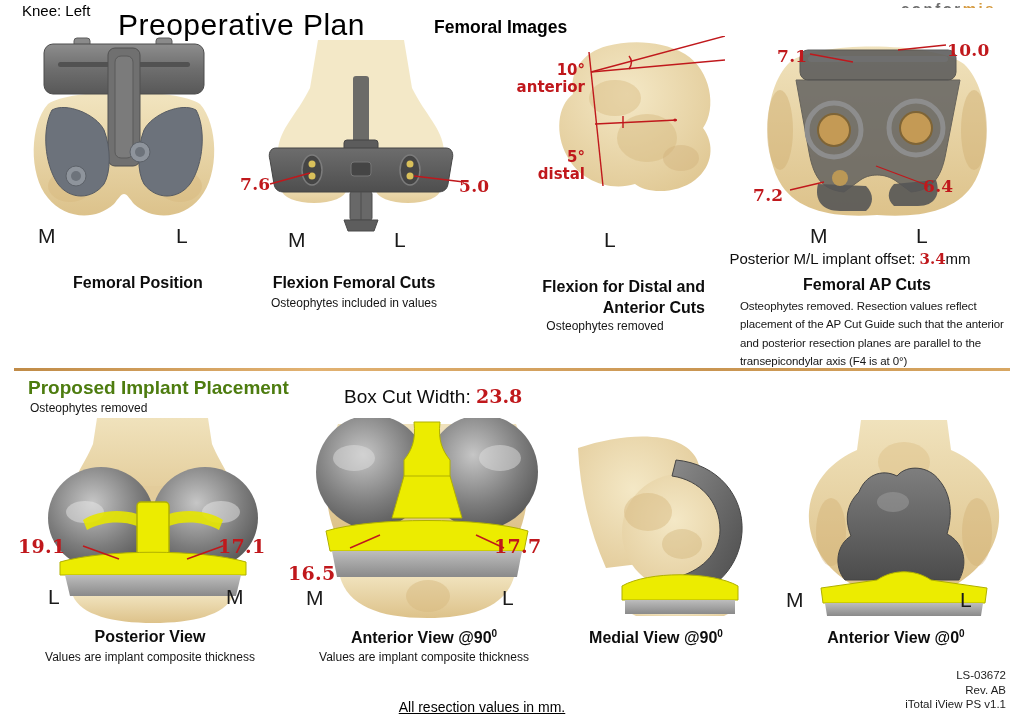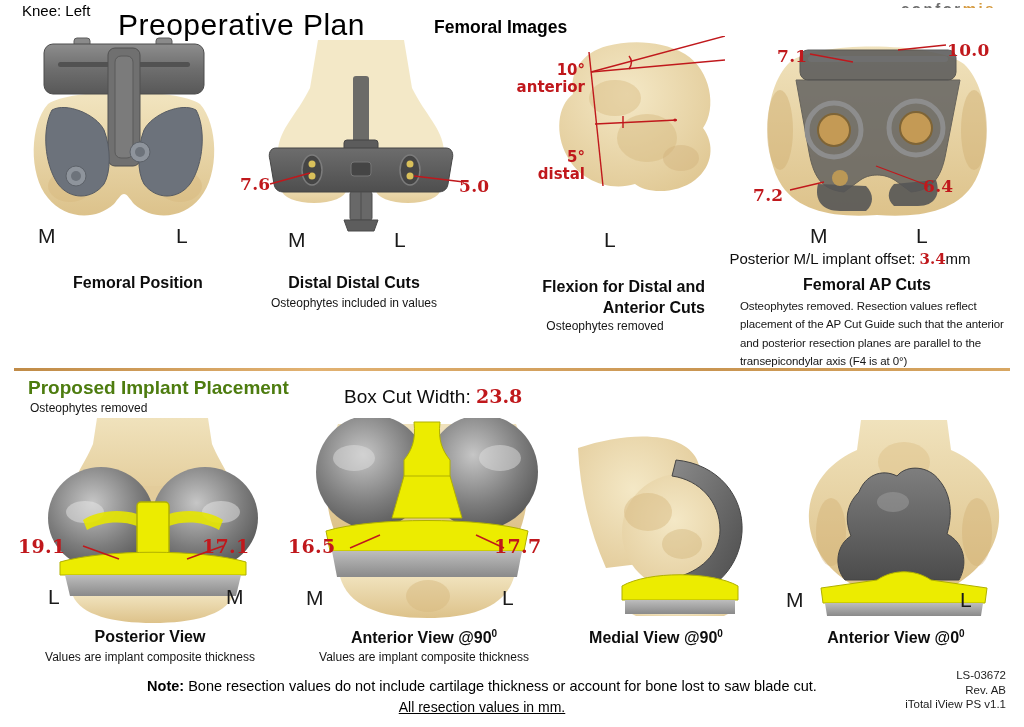--- a/index.html
+++ b/index.html
@@ -103,21 +103,21 @@
     <rect x="98" y="152" width="22" height="28" rx="2" fill="#686868" stroke="#4c4c4c"></rect>
     <line x1="109" y1="152" x2="109" y2="180" stroke="#4c4c4c"></line>
     <path d="M92,180 L126,180 L122,191 L96,191 Z" fill="#5d5d5d" stroke="#4a4a4a"></path>
     <line x1="18" y1="144" x2="58" y2="133" stroke="#c0181c" stroke-width="1.4"></line>
     <line x1="162" y1="136" x2="212" y2="142" stroke="#c0181c" stroke-width="1.4"></line>
   </svg>
   <div class="p red val" style="left:240px;top:174px;">7.6</div>
   <div class="p red val" style="left:459px;top:176px;">5.0</div>
   <div class="p ml" style="left:288px;top:228px;">M</div>
   <div class="p ml" style="left:394px;top:228px;">L</div>
-  <div class="p cap" style="left:244px;top:274px;width:220px;">Distal Distal Cuts</div>
+  <div class="p cap" style="left:244px;top:274px;width:220px;">Flexion Femoral Cuts</div>
   <div class="p subcap" style="left:244px;top:296px;width:220px;">Osteophytes included in values</div>
 
   <svg class="p" style="left:545px;top:36px;" width="180" height="168" viewBox="0 0 180 168">
     <defs>
       <radialGradient id="bone3" cx=".45" cy=".35" r=".85">
           <stop offset="0" stop-color="#f4e8c6"></stop>
           <stop offset="1" stop-color="#ddc38c"></stop>
         </radialGradient>
     </defs>
     <path d="M62,10 C38,16 24,36 28,58 C12,70 10,98 22,120 C34,144 64,156 90,148 C102,158 132,158 150,144 C168,130 170,108 158,92 C172,72 166,34 140,18 C116,4 84,4 62,10 Z" fill="url(#bone3)"></path>
@@ -224,21 +224,21 @@
     <path d="M134,96 C154,90 176,94 188,102 L184,112 C170,104 150,102 134,108 Z" fill="#e6e600" opacity=".9"></path>
     <rect x="102" y="84" width="32" height="60" rx="4" fill="#ecec00" stroke="#b0b000" stroke-width="1.5"></rect>
     <path d="M95,140 L141,140 L149,153 L87,153 Z" fill="#ecec00" stroke="#b0b000"></path>
     <path d="M25,144 C70,131 166,131 211,144 L211,157 L25,157 Z" fill="#ecec00" stroke="#b0b000"></path>
     <path d="M30,157 L206,157 L201,178 L35,178 Z" fill="url(#bandA)"></path>
     <path d="M38,178 L198,178 C190,197 158,205 118,205 C78,205 46,197 38,178 Z" fill="url(#boneA)"></path>
     <line x1="48" y1="128" x2="84" y2="141" stroke="#c0181c" stroke-width="1.4"></line>
     <line x1="188" y1="128" x2="152" y2="141" stroke="#c0181c" stroke-width="1.4"></line>
   </svg>
   <div class="p red bigval" style="left:18px;top:535px;">19.1</div>
-  <div class="p red bigval" style="left:202px;top:535px;">17.1</div>
+  <div class="p red bigval" style="left:218px;top:535px;">17.1</div>
   <div class="p ml" style="left:48px;top:585px;">L</div>
   <div class="p ml" style="left:226px;top:585px;">M</div>
   <div class="p cap" style="left:40px;top:628px;width:220px;">Posterior View</div>
   <div class="p subcap" style="left:15px;top:650px;width:270px;">Values are implant composite thickness</div>
 
   <svg class="p" style="left:308px;top:418px;" width="238" height="200" viewBox="0 0 238 200">
     <defs>
       <linearGradient id="boneB" x1="0" y1="0" x2="0" y2="1">
           <stop offset="0" stop-color="#f0e2bc"></stop>
           <stop offset="1" stop-color="#ddc28a"></stop>
@@ -260,21 +260,21 @@
     <ellipse cx="192" cy="40" rx="21" ry="13" fill="#dddddd" opacity=".5"></ellipse>
     <path d="M106,4 L132,4 C130,22 134,32 142,42 L142,66 L96,66 L96,42 C104,32 108,22 106,4 Z" fill="#ecec00" stroke="#b0b000"></path>
     <path d="M96,58 L142,58 L154,100 L84,100 Z" fill="#ecec00" stroke="#b0b000"></path>
     <path d="M18,113 C64,99 174,99 220,113 L216,133 L22,133 Z" fill="#ecec00" stroke="#b0b000"></path>
     <path d="M24,133 L214,133 L209,159 L29,159 Z" fill="url(#bandB)"></path>
     <path d="M32,159 L206,159 C198,187 168,200 119,200 C70,200 40,187 32,159 Z" fill="url(#boneB)"></path>
     <ellipse cx="120" cy="178" rx="22" ry="16" fill="#d7ba80" opacity=".5"></ellipse>
     <line x1="42" y1="130" x2="72" y2="117" stroke="#c0181c" stroke-width="1.4"></line>
     <line x1="196" y1="130" x2="168" y2="117" stroke="#c0181c" stroke-width="1.4"></line>
   </svg>
-  <div class="p red bigval" style="left:288px;top:535px;">16.5</div>
+  <div class="p red bigval" style="left:288px;top:562px;">16.5</div>
   <div class="p red bigval" style="left:494px;top:535px;">17.7</div>
   <div class="p ml" style="left:306px;top:586px;">M</div>
   <div class="p ml" style="left:502px;top:586px;">L</div>
   <div class="p cap" style="left:314px;top:628px;width:220px;"><span>Anterior View @90</span><sup>0</sup></div>
   <div class="p subcap" style="left:296px;top:650px;width:256px;">Values are implant composite thickness</div>
 
   <svg class="p" style="left:578px;top:420px;" width="182" height="196" viewBox="0 0 182 196">
     <defs>
       <radialGradient id="boneC" cx=".45" cy=".4" r=".9">
           <stop offset="0" stop-color="#f4e8c6"></stop>
@@ -321,21 +321,20 @@
     <ellipse cx="111" cy="42" rx="26" ry="20" fill="#dec289" opacity=".5"></ellipse>
     <path d="M66,72 C72,56 88,48 104,56 C114,44 136,46 146,60 C158,74 160,94 154,114 C170,122 176,142 166,160 L52,160 C40,146 44,124 58,116 C50,96 56,82 66,72 Z" fill="url(#metD)" stroke="#454545"></path>
     <ellipse cx="100" cy="82" rx="16" ry="10" fill="#9b9b9b" opacity=".55"></ellipse>
     <path d="M28,168 L84,160 C100,149 122,149 138,160 L194,168 L192,183 L30,183 Z" fill="#ecec00" stroke="#b0b000"></path>
     <path d="M32,183 L190,183 L188,196 L34,196 Z" fill="url(#bandD)"></path>
   </svg>
   <div class="p ml" style="left:786px;top:588px;">M</div>
   <div class="p ml" style="left:960px;top:588px;">L</div>
   <div class="p cap" style="left:786px;top:628px;width:220px;"><span>Anterior View @0</span><sup>0</sup></div>
 
-  <div class="p note" style="left:0;right:60px;top:678px;"><b>Note:</b><span> Bone resection values do not include cartilage thickness or account for bone lost to saw blade cut.</span></div>
   <div class="p notesub" style="left:0;right:60px;top:699px;">All resection values in mm.</div>
   <div class="p docblock" style="right:18px;top:668px;">
     <div>LS-03672</div>
     <div>Rev. AB</div>
     <div>iTotal iView PS v1.1</div>
   </div>
 
 </div>
 
 </body></html>

